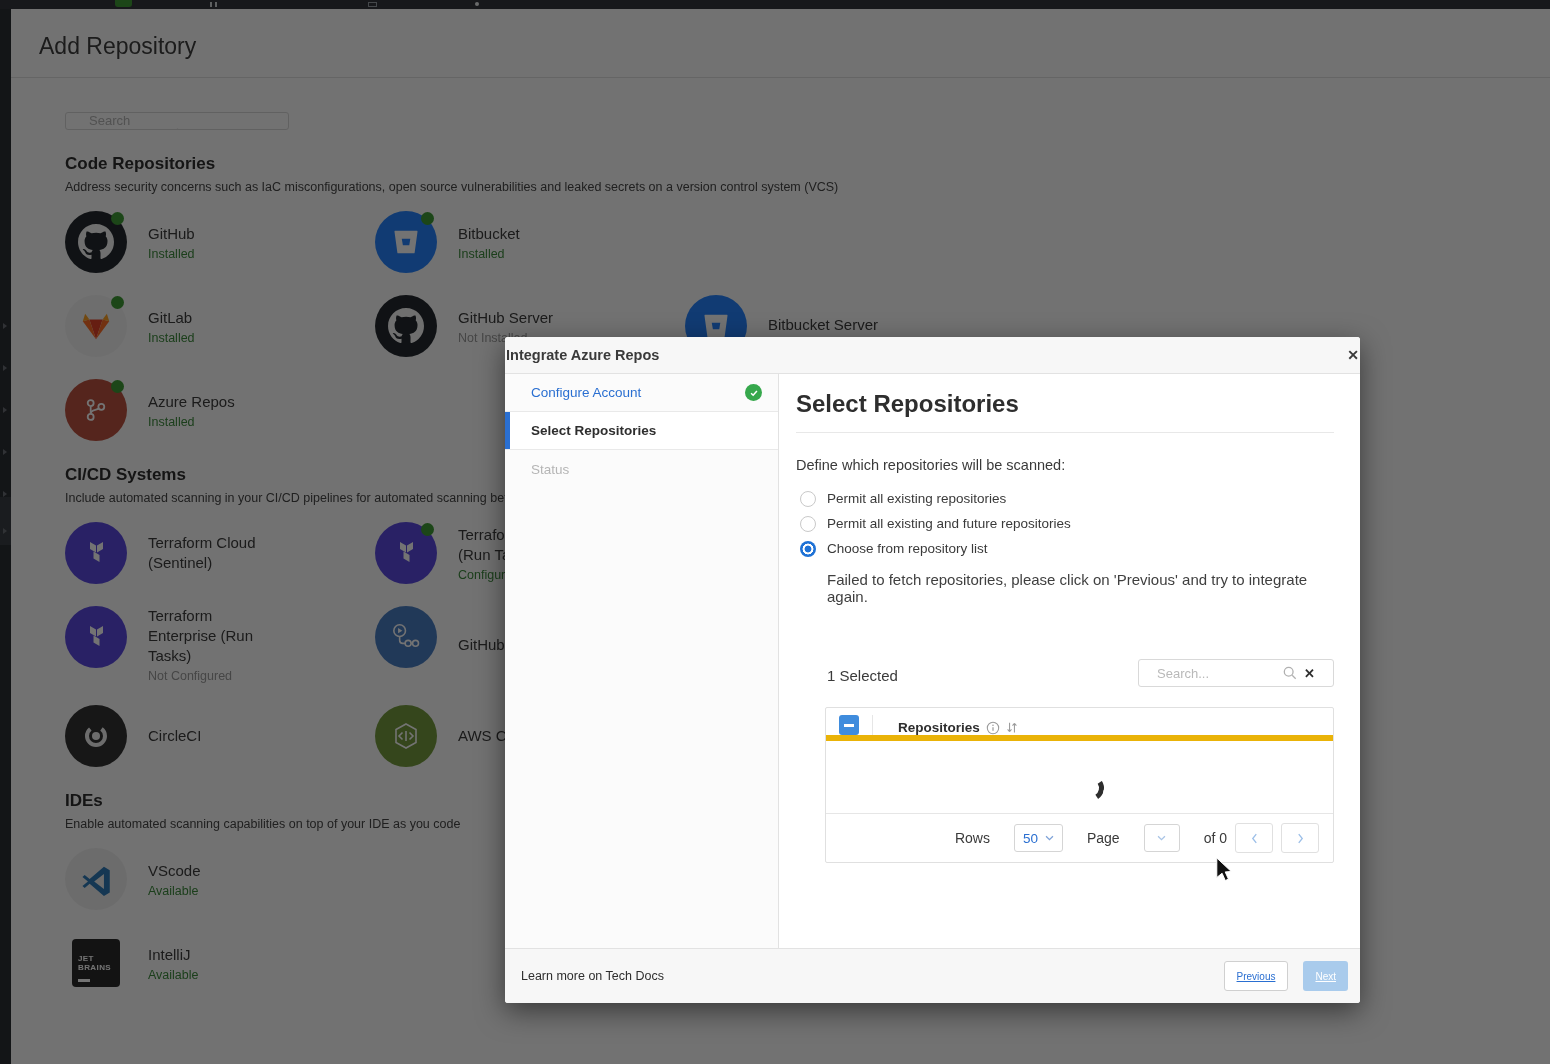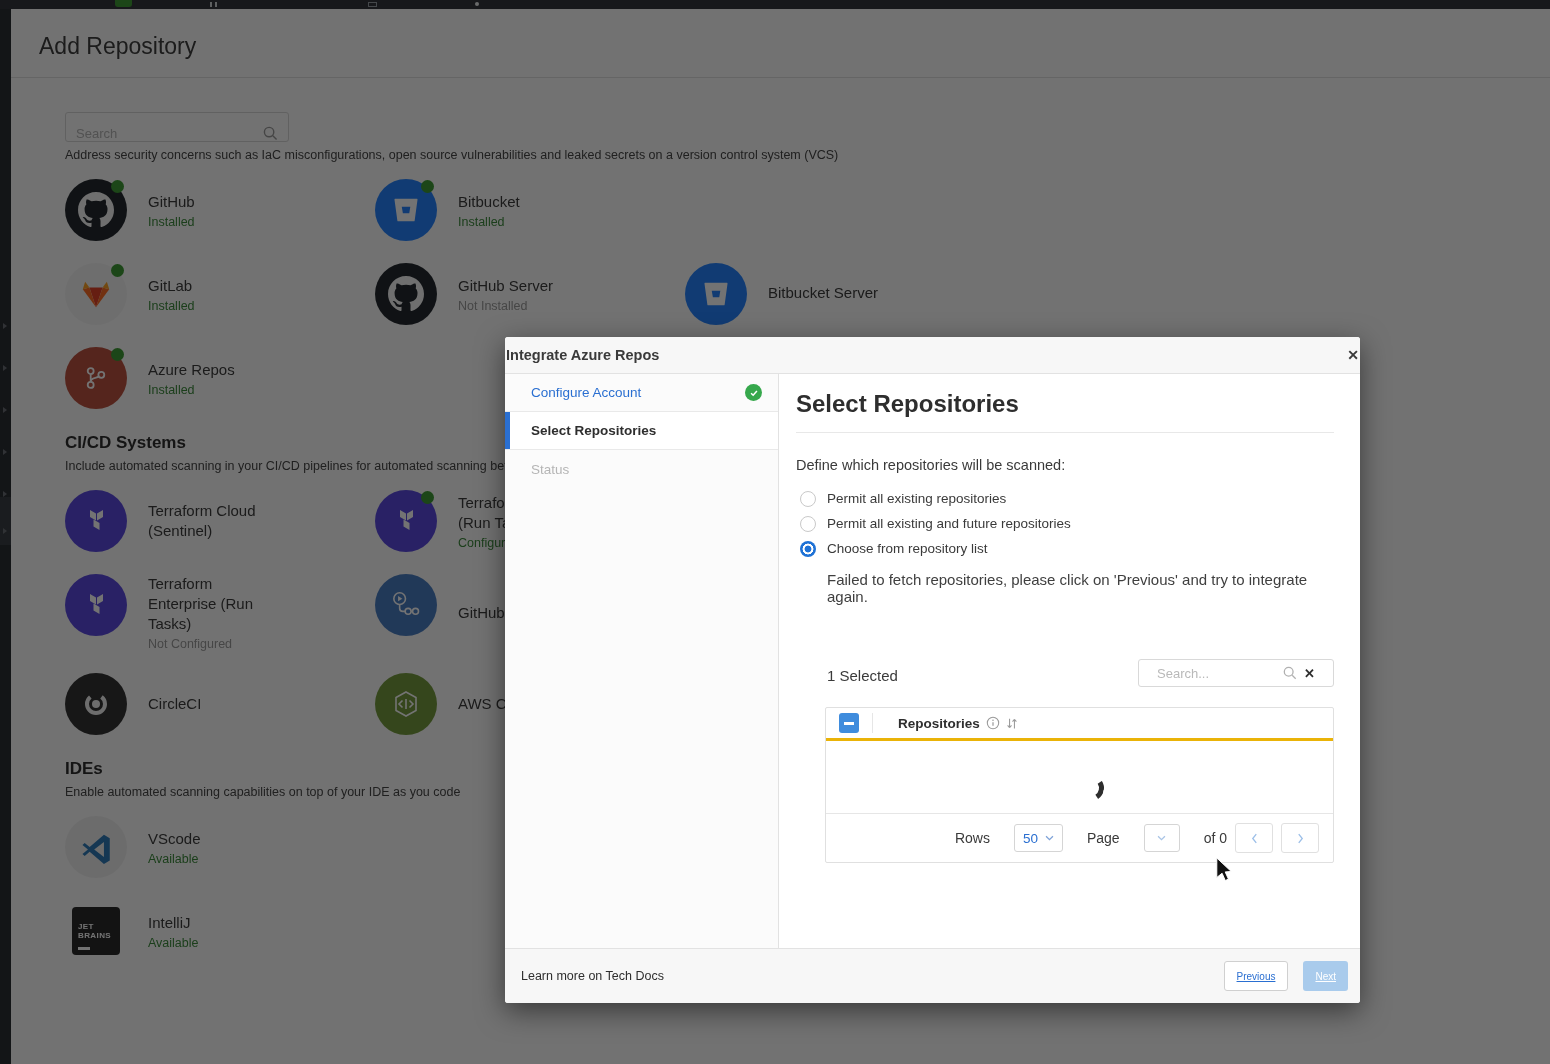--- a/index.html
+++ b/index.html
@@ -20,22 +20,22 @@
   .leftrail .chev { position:absolute; left:3px; width:0; height:0;
                     border-top:3.5px solid transparent; border-bottom:3.5px solid transparent;
                     border-left:4px solid #6b6f76; }
 
   
   .page { position:absolute; left:11px; top:9px; right:0; bottom:0; background:#fdfdfd; }
   .page-header { height:69px; border-bottom:1px solid #e0e0e0; }
   .page-title { padding:24px 0 0 28px; font-size:23px; font-weight:500; color:#3e3e3e; }
   .page-content { padding:34px 0 0 54px; }
 
-  .searchbox { width:224px; height:30px; border:1px solid #d7d7d7; border-radius:3px;
-               display:flex; align-items:flex-end; padding:0 10px; background:#fcfcfc; }
+  .searchbox { width:224px; height:18px; border:1px solid #d7d7d7; border-radius:3px;
+               display:flex; align-items:center; padding:0 10px; background:#fcfcfc;flex-direction:column; }
   .searchbox input { flex:1; border:none; outline:none; background:transparent; font-size:13px;
                      font-family:inherit; color:#555; }
   .searchbox input::placeholder { color:#b5b5b5; }
 
   .sec-title { margin-top:24px; font-size:17px; font-weight:700; color:#2f2f2f; }
   .sec-desc  { margin-top:6px; font-size:12.5px; color:#474747; }
   .tile-grid { margin-top:17px; }
   .tile-row  { display:flex; margin-bottom:22px; }
   .tile { width:310px; min-height:62px; display:flex; }
   .tile-icon { width:62px; height:62px; border-radius:50%; position:relative; flex:none;
@@ -86,21 +86,21 @@
   .errmsg { margin:10px 0 0 31px; font-size:15px; color:#3f3f3f; }
   .sel-row { margin:14px 0 0 31px; display:flex; align-items:center; }
   .sel-count { font-size:15px; color:#3a3a3a;margin-top:44px; }
   .search2 { margin-left:auto; width:196px; height:28px; border:1px solid #d9d9d9; border-radius:3px;
              display:flex; align-items:center; padding:0 18px; background:#fff;margin-top:40px; }
   .search2 input { flex:1; min-width:0; border:none; outline:none; font-size:13px; font-family:inherit; color:#555; }
   .search2 input::placeholder { color:#b9b9b9; }
   .clear-x { font-size:13px; font-weight:700; color:#2e2e2e; margin-left:7px; cursor:pointer; }
 
   .rtable { margin:20px 0 0 29px; width:509px; border:1px solid #e0e0e0; border-radius:2px; }
-  .t-head { height:33px; display:flex; align-items:center; border-bottom:3px solid #eab308; }
+  .t-head { height:33px; display:flex; align-items:flex-end; border-bottom:6px solid #eab308; }
   .t-check-cell { width:47px; flex:none; display:flex; align-items:center; justify-content:center;
                   border-right:1px solid #e6e6e6; }
   .checkbox { width:20px; height:20px; background:#3f8cdd; border-radius:3px; position:relative; cursor:pointer; }
   .checkbox::after { content:""; position:absolute; left:5px; top:9px; width:10px; height:2.5px; background:#fff; }
   .t-col { display:flex; align-items:center; gap:6px; margin-left:25px; font-size:13.5px; font-weight:700; color:#2e2e2e; }
   .t-body { height:72px; position:relative; }
   .spinner { position:absolute; left:252px; top:34px; width:26px; height:26px; border-radius:50%;
              border:5px solid transparent; border-right-color:#2e2e2e; transform:rotate(12deg); }
   .t-foot { height:49px; border-top:1px solid #e6e6e6; display:flex; align-items:center;
             justify-content:flex-end; padding-right:14px; font-size:14px; color:#3a3a3a; }
@@ -150,20 +150,21 @@
   </div>
   <div class="page-content">
     <div class="searchbox">
       <input type="text" placeholder="Search" style="">
       <svg width="15" height="15" viewBox="0 0 16 16">
         <circle cx="6.5" cy="6.5" r="5" fill="none" stroke="#9a9a9a" stroke-width="1.5"></circle>
         <line x1="10.5" y1="10.5" x2="14.5" y2="14.5" stroke="#9a9a9a" stroke-width="1.5"></line>
       </svg>
     </div>
 
+    <div class="sec-title">Code Repositories</div>
     <div class="sec-desc">Address security concerns such as IaC misconfigurations, open source vulnerabilities and leaked secrets on a version control system (VCS)</div>
     <div class="tile-grid">
       <div class="tile-row">
         <div class="tile">
           <div class="tile-icon bg-gh">
             <svg width="36" height="36" viewBox="0 0 16 16">
                 <path fill="#f5f5f5" d="M8 0C3.58 0 0 3.58 0 8c0 3.54 2.29 6.53 5.47 7.59.4.07.55-.17.55-.38 0-.19-.01-.82-.01-1.49-2.01.37-2.53-.49-2.69-.94-.09-.23-.48-.94-.82-1.13-.28-.15-.68-.52-.01-.53.63-.01 1.08.58 1.23.82.72 1.21 1.87.87 2.33.66.07-.52.28-.87.51-1.07-1.78-.2-3.64-.89-3.64-3.95 0-.87.31-1.59.82-2.15-.08-.2-.36-1.02.08-2.12 0 0 .67-.21 2.2.82.64-.18 1.32-.27 2-.27s1.36.09 2 .27c1.53-1.04 2.2-.82 2.2-.82.44 1.1.16 1.92.08 2.12.51.56.82 1.27.82 2.15 0 3.07-1.87 3.75-3.65 3.95.29.25.54.73.54 1.48 0 1.07-.01 1.93-.01 2.2 0 .21.15.46.55.38A8.01 8.01 0 0 0 16 8c0-4.42-3.58-8-8-8z"></path>
               </svg>
             <span class="dot"></span>
           </div>

